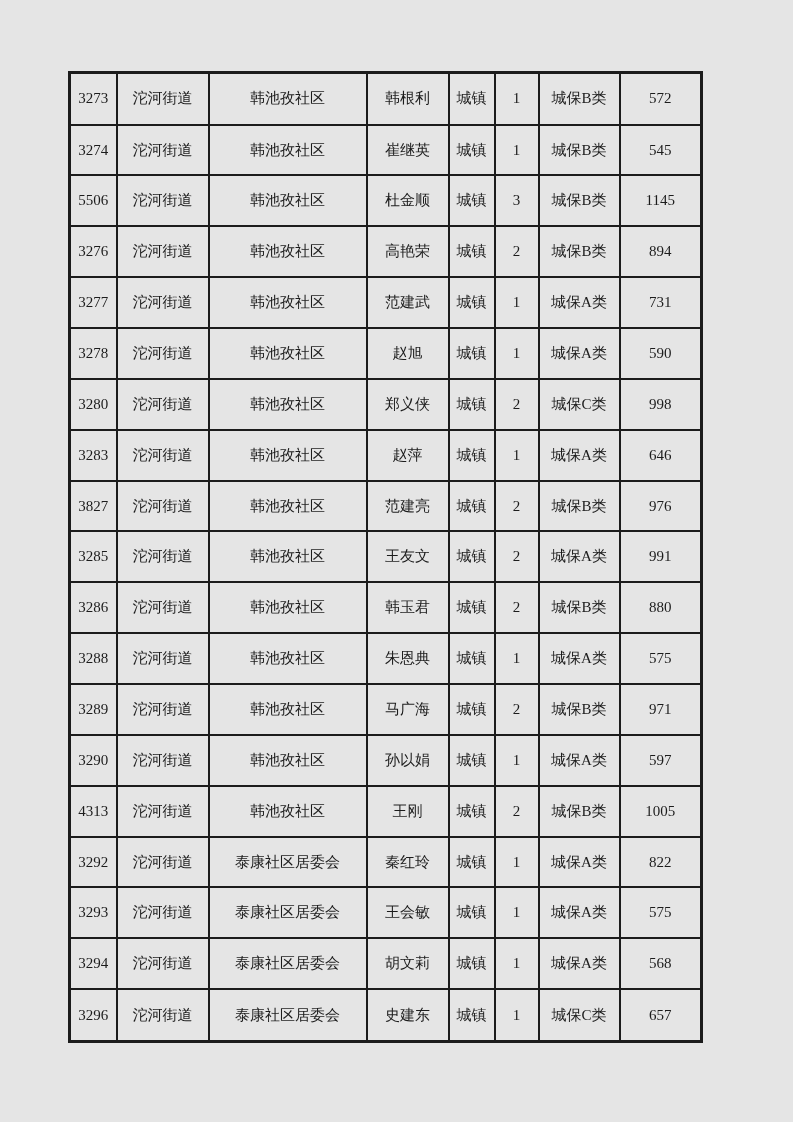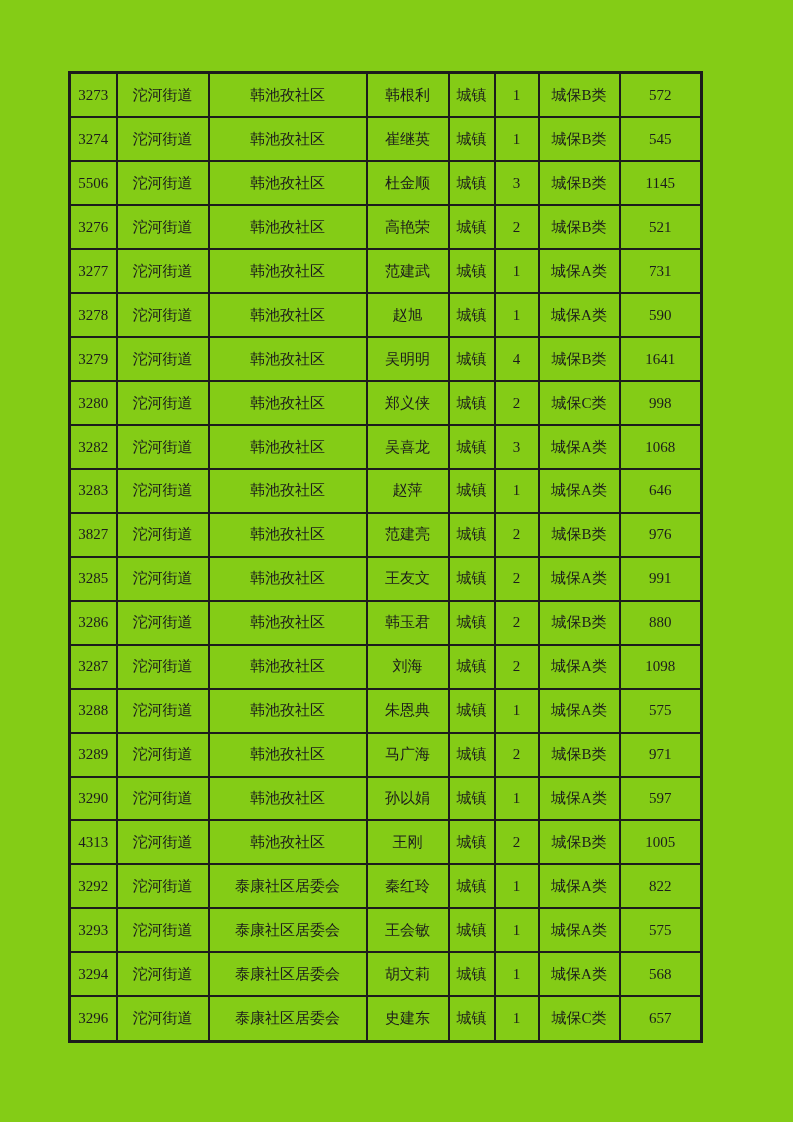--- a/index.html
+++ b/index.html
@@ -12,21 +12,21 @@
     background: #ffffff;
     position: relative;
     font-family: "Liberation Serif", "DejaVu Serif", serif;
     overflow: hidden;
   }
   .page {
     position: absolute;
     left: 0; top: 0;
     width: 793px;
     height: 1122px;
-    background: #84cc16;
+    background: #e5e5e5;
   }
   table.records {
     position: absolute;
     left: 68px;
     top: 71px;
     width: 632px;
     height: 972px;
     border-collapse: collapse;
     table-layout: fixed;
     border: 3px solid #1c1c1c;
@@ -97,73 +97,53 @@
     <td>1145</td>
   </tr>
         <tr>
     <td>3276</td>
     <td>沱河街道</td>
     <td>韩池孜社区</td>
     <td>高艳荣</td>
     <td>城镇</td>
     <td>2</td>
     <td>城保B类</td>
-    <td>521</td>
+    <td>894</td>
   </tr>
         <tr>
     <td>3277</td>
     <td>沱河街道</td>
     <td>韩池孜社区</td>
     <td>范建武</td>
     <td>城镇</td>
     <td>1</td>
     <td>城保A类</td>
     <td>731</td>
   </tr>
         <tr>
     <td>3278</td>
     <td>沱河街道</td>
     <td>韩池孜社区</td>
     <td>赵旭</td>
     <td>城镇</td>
     <td>1</td>
     <td>城保A类</td>
     <td>590</td>
-  </tr>
-        <tr>
-    <td>3279</td>
-    <td>沱河街道</td>
-    <td>韩池孜社区</td>
-    <td>吴明明</td>
-    <td>城镇</td>
-    <td>4</td>
-    <td>城保B类</td>
-    <td>1641</td>
   </tr>
         <tr>
     <td>3280</td>
     <td>沱河街道</td>
     <td>韩池孜社区</td>
     <td>郑义侠</td>
     <td>城镇</td>
     <td>2</td>
     <td>城保C类</td>
     <td>998</td>
   </tr>
         <tr>
-    <td>3282</td>
-    <td>沱河街道</td>
-    <td>韩池孜社区</td>
-    <td>吴喜龙</td>
-    <td>城镇</td>
-    <td>3</td>
-    <td>城保A类</td>
-    <td>1068</td>
-  </tr>
-        <tr>
     <td>3283</td>
     <td>沱河街道</td>
     <td>韩池孜社区</td>
     <td>赵萍</td>
     <td>城镇</td>
     <td>1</td>
     <td>城保A类</td>
     <td>646</td>
   </tr>
         <tr>
@@ -188,30 +168,20 @@
   </tr>
         <tr>
     <td>3286</td>
     <td>沱河街道</td>
     <td>韩池孜社区</td>
     <td>韩玉君</td>
     <td>城镇</td>
     <td>2</td>
     <td>城保B类</td>
     <td>880</td>
-  </tr>
-        <tr>
-    <td>3287</td>
-    <td>沱河街道</td>
-    <td>韩池孜社区</td>
-    <td>刘海</td>
-    <td>城镇</td>
-    <td>2</td>
-    <td>城保A类</td>
-    <td>1098</td>
   </tr>
         <tr>
     <td>3288</td>
     <td>沱河街道</td>
     <td>韩池孜社区</td>
     <td>朱恩典</td>
     <td>城镇</td>
     <td>1</td>
     <td>城保A类</td>
     <td>575</td>

